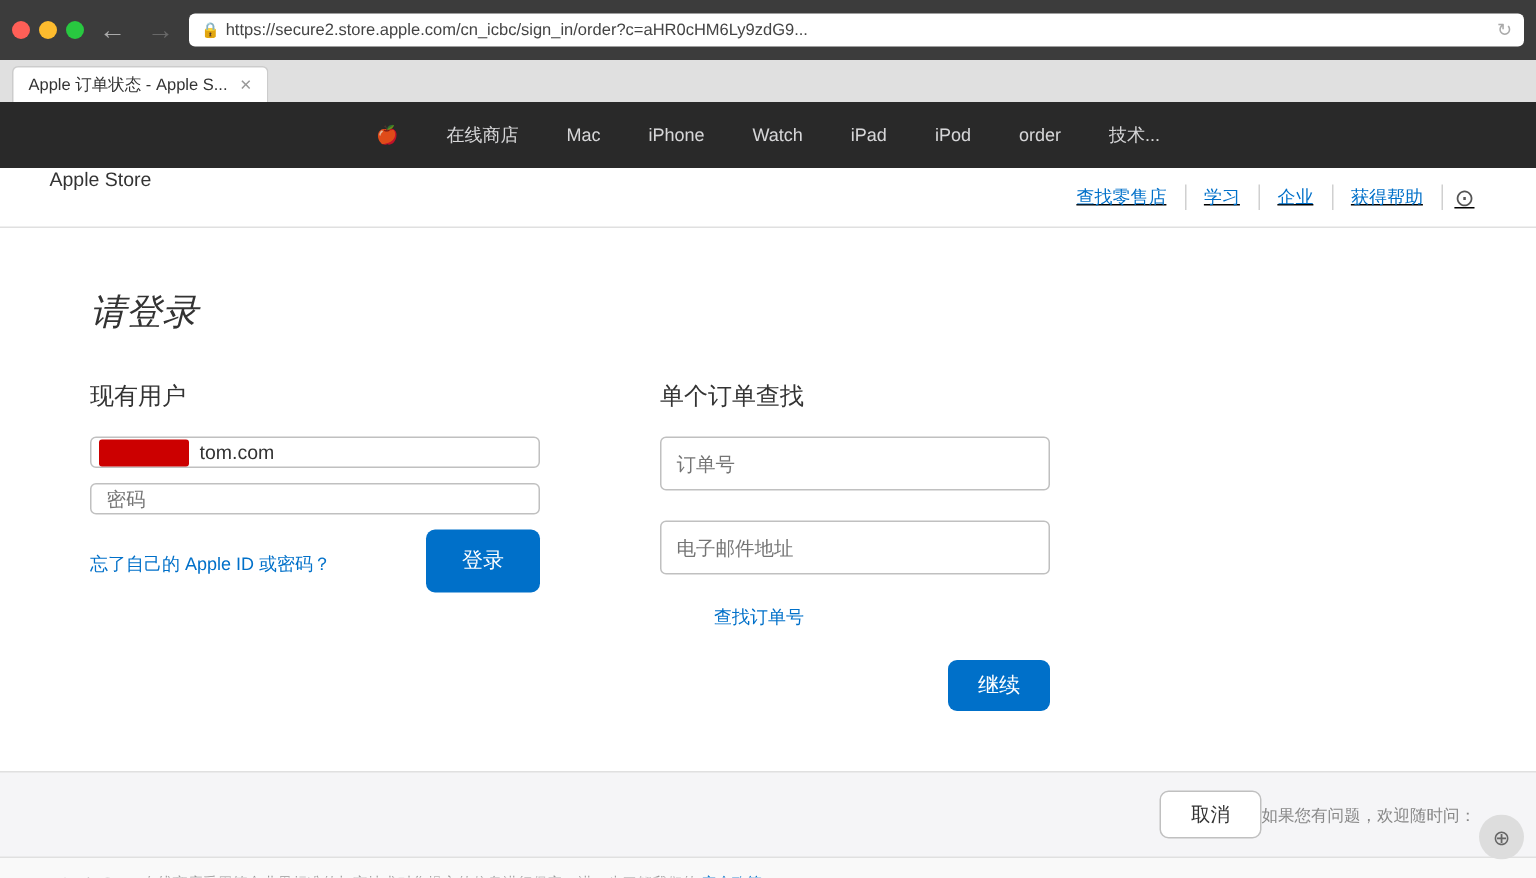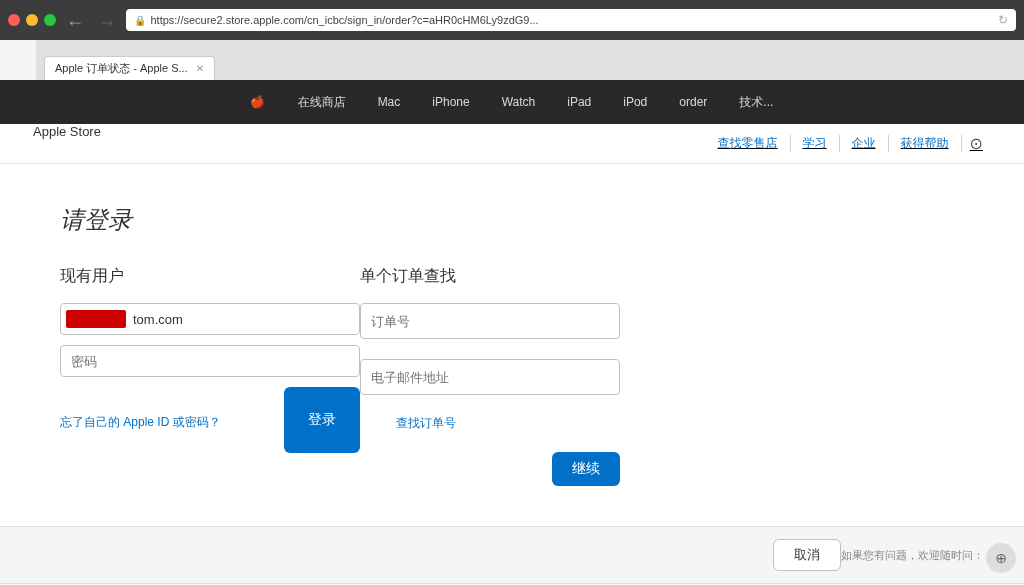--- a/index.html
+++ b/index.html
@@ -8,21 +8,21 @@
     
     .browser-chrome { background: #3c3c3c; height: 40px; display: flex; align-items: center; padding: 0 8px; gap: 6px; }
     .browser-btn { width: 12px; height: 12px; border-radius: 50%; display: inline-block; }
     .btn-red { background: #ff5f57; }
     .btn-yellow { background: #febc2e; }
     .btn-green { background: #28c840; }
     .back-btn { color: #aaa; font-size: 18px; margin: 0 4px; cursor: pointer; }
     .address-bar { flex: 1; background: #fff; border-radius: 4px; height: 22px; display: flex; align-items: center; padding: 0 8px; font-size: 11px; color: #333; gap: 4px; }
     .lock-icon { color: #4a4; font-size: 10px; }
     .address-text { font-size: 11px; color: #444; flex: 1; overflow: hidden; white-space: nowrap; text-overflow: ellipsis; }
-    .tab-bar { background: #e0e0e0; height: 40px; display: flex; align-items: flex-end; padding: 0 8px; margin-left: 36px; }
+    .tab-bar { background: #e0e0e0; height: 28px; display: flex; align-items: flex-end; padding: 0 8px; }
     .tab { background: #f5f5f5; border: 1px solid #ccc; border-bottom: none; border-radius: 4px 4px 0 0; height: 24px; display: flex; align-items: center; padding: 0 10px; font-size: 11px; color: #333; gap: 4px; }
     .tab.active { background: #fff; }
     .tab-close { font-size: 10px; color: #999; margin-left: 4px; }
 
     
     .apple-nav { background: rgba(30,30,30,0.95); height: 44px; display: flex; align-items: center; justify-content: center; gap: 0; }
     .apple-nav a { color: #f5f5f7; font-size: 12px; padding: 0 16px; text-decoration: none; line-height: 44px; opacity: 0.85; }
 
     
     .sub-nav { background: #fff; border-bottom: 1px solid #e0e0e0; height: 40px; display: flex; padding: 0 33px; gap: 0; }
@@ -30,30 +30,30 @@
     .sub-nav-links { display: flex; margin-left: auto; gap: 0; align-items: center; text-decoration: underline; }
     .sub-nav-links a { font-size: 12px; color: #0070c9; text-decoration: none; padding: 0 12px; border-right: 1px solid #d0d0d0; }
     .sub-nav-links a:last-child { border-right: none; }
     .sub-nav-icon { font-size: 16px; color: #555; padding: 0 8px; cursor: pointer; }
 
     
     .page-content { background: #f5f5f7; min-height: 400px; display: flex; flex-direction: column; }
     .login-container { background: #fff; margin: 0 0; padding: 40px 20px; flex: 1; }
     .login-title { font-size: 24px; font-weight: 300; color: #333; margin-left: 40px; margin-bottom: 30px; font-style: italic; }
 
-    .login-body { display: flex; padding: 0 40px; }
+    .login-body { display: flex; gap: 80px; padding: 0 40px; }
 
     
     .existing-user { flex: 0 0 300px; }
     .section-title { font-size: 16px; font-weight: 500; color: #333; margin-bottom: 16px; }
     .form-group { margin-bottom: 10px; }
-    .form-input { width: 100%; height: 32px; border: 1px solid #c0c0c0; border-radius: 4px; padding: 0 10px; font-size: 13px; color: #333; outline: none; }
+    .form-input { width: 100%; height: 21px; border: 1px solid #c0c0c0; border-radius: 4px; padding: 0 10px; font-size: 13px; color: #333; outline: none; }
     .forgot-link { font-size: 12px; color: #0070c9; text-decoration: none; display: inline-block; margin-top: 4px; }
     .login-row { display: flex; align-items: center; justify-content: space-between; margin-top: 10px; }
-    .login-btn { background: #0070c9; color: #fff; border: none; border-radius: 6px; padding: 24px 24px; font-size: 14px; cursor: pointer; }
+    .login-btn { background: #0070c9; color: #fff; border: none; border-radius: 6px; padding: 12px 24px; font-size: 14px; cursor: pointer; }
 
     
     .email-input-wrapper { position: relative; }
     .email-redact { position: absolute; left: 6px; top: 50%; transform: translateY(-50%); background: #cc0000; width: 60px; height: 18px; border-radius: 2px; z-index: 2; }
 
     
     .order-lookup { flex: 0 0 260px; }
     .order-input { width: 100%; height: 36px; border: 1px solid #c0c0c0; border-radius: 4px; padding: 0 10px; font-size: 13px; color: #999; outline: none; margin-bottom: 10px; }
     .lookup-link { font-size: 12px; color: #0070c9; text-decoration: none; display: block; margin-top: 8px; margin-left: 36px; }
     .continue-btn { background: #0070c9; color: #fff; border: none; border-radius: 6px; padding: 8px 20px; font-size: 14px; cursor: pointer; margin-top: 12px; float: right; }

